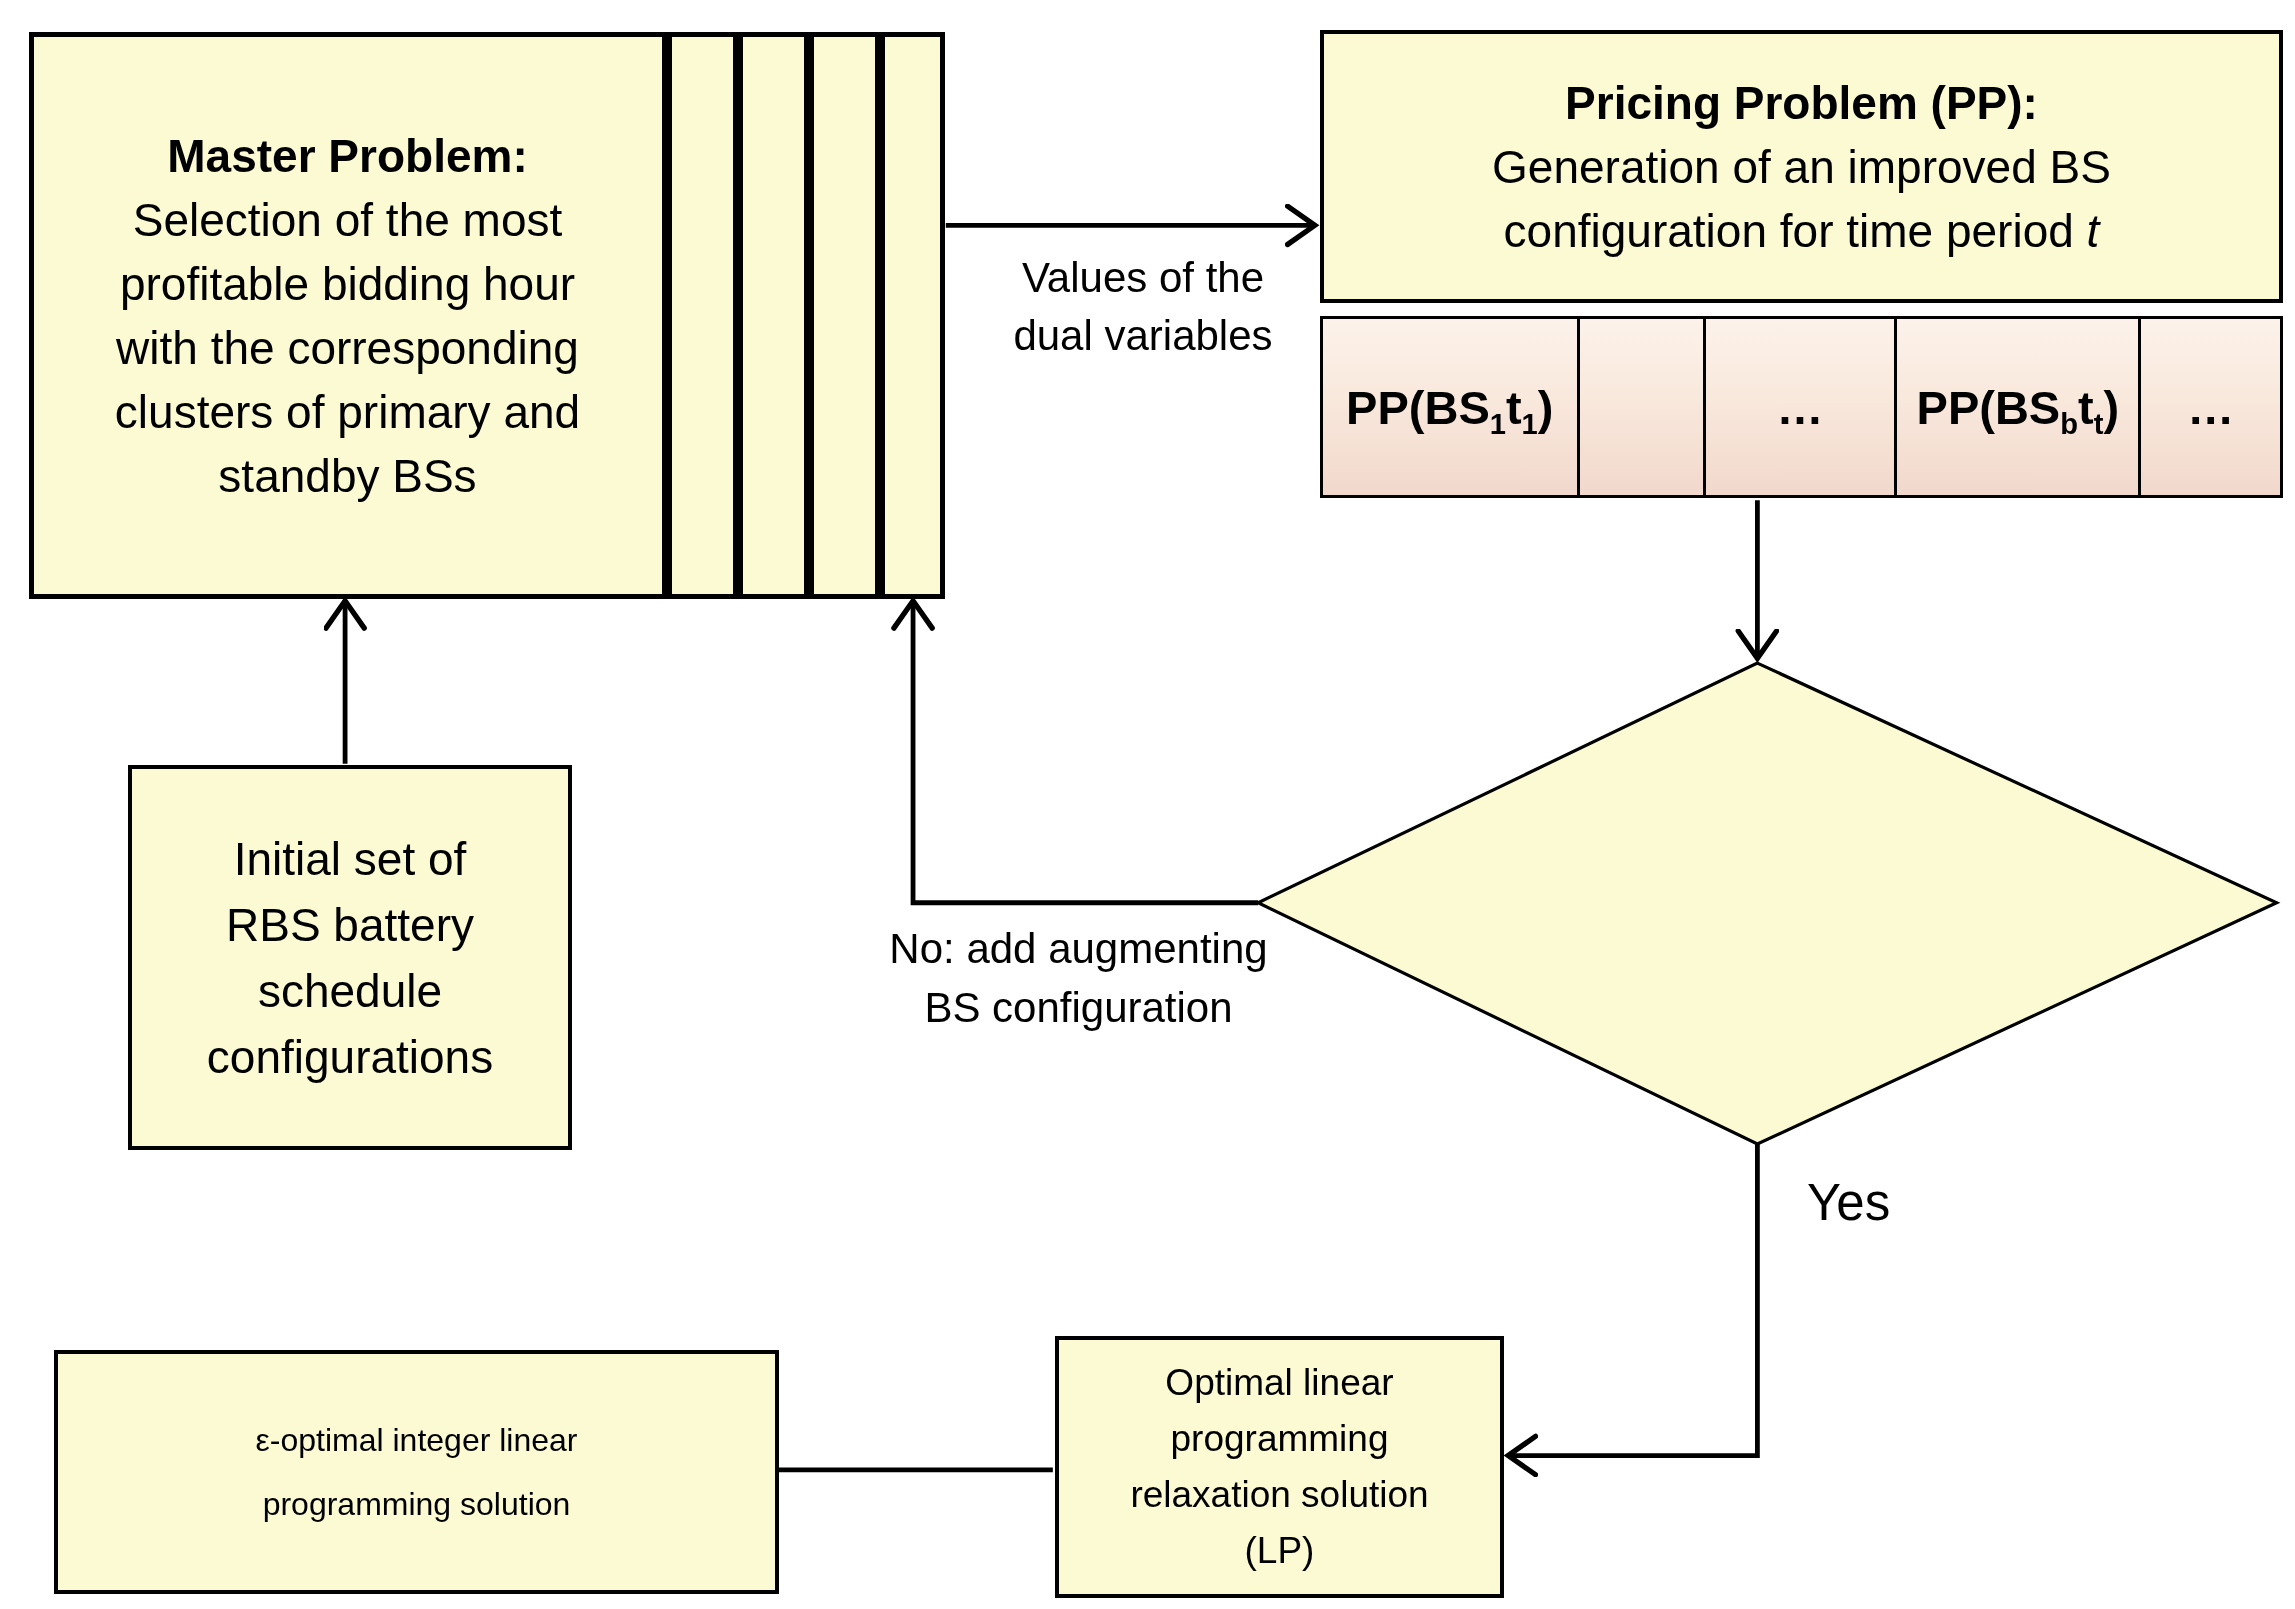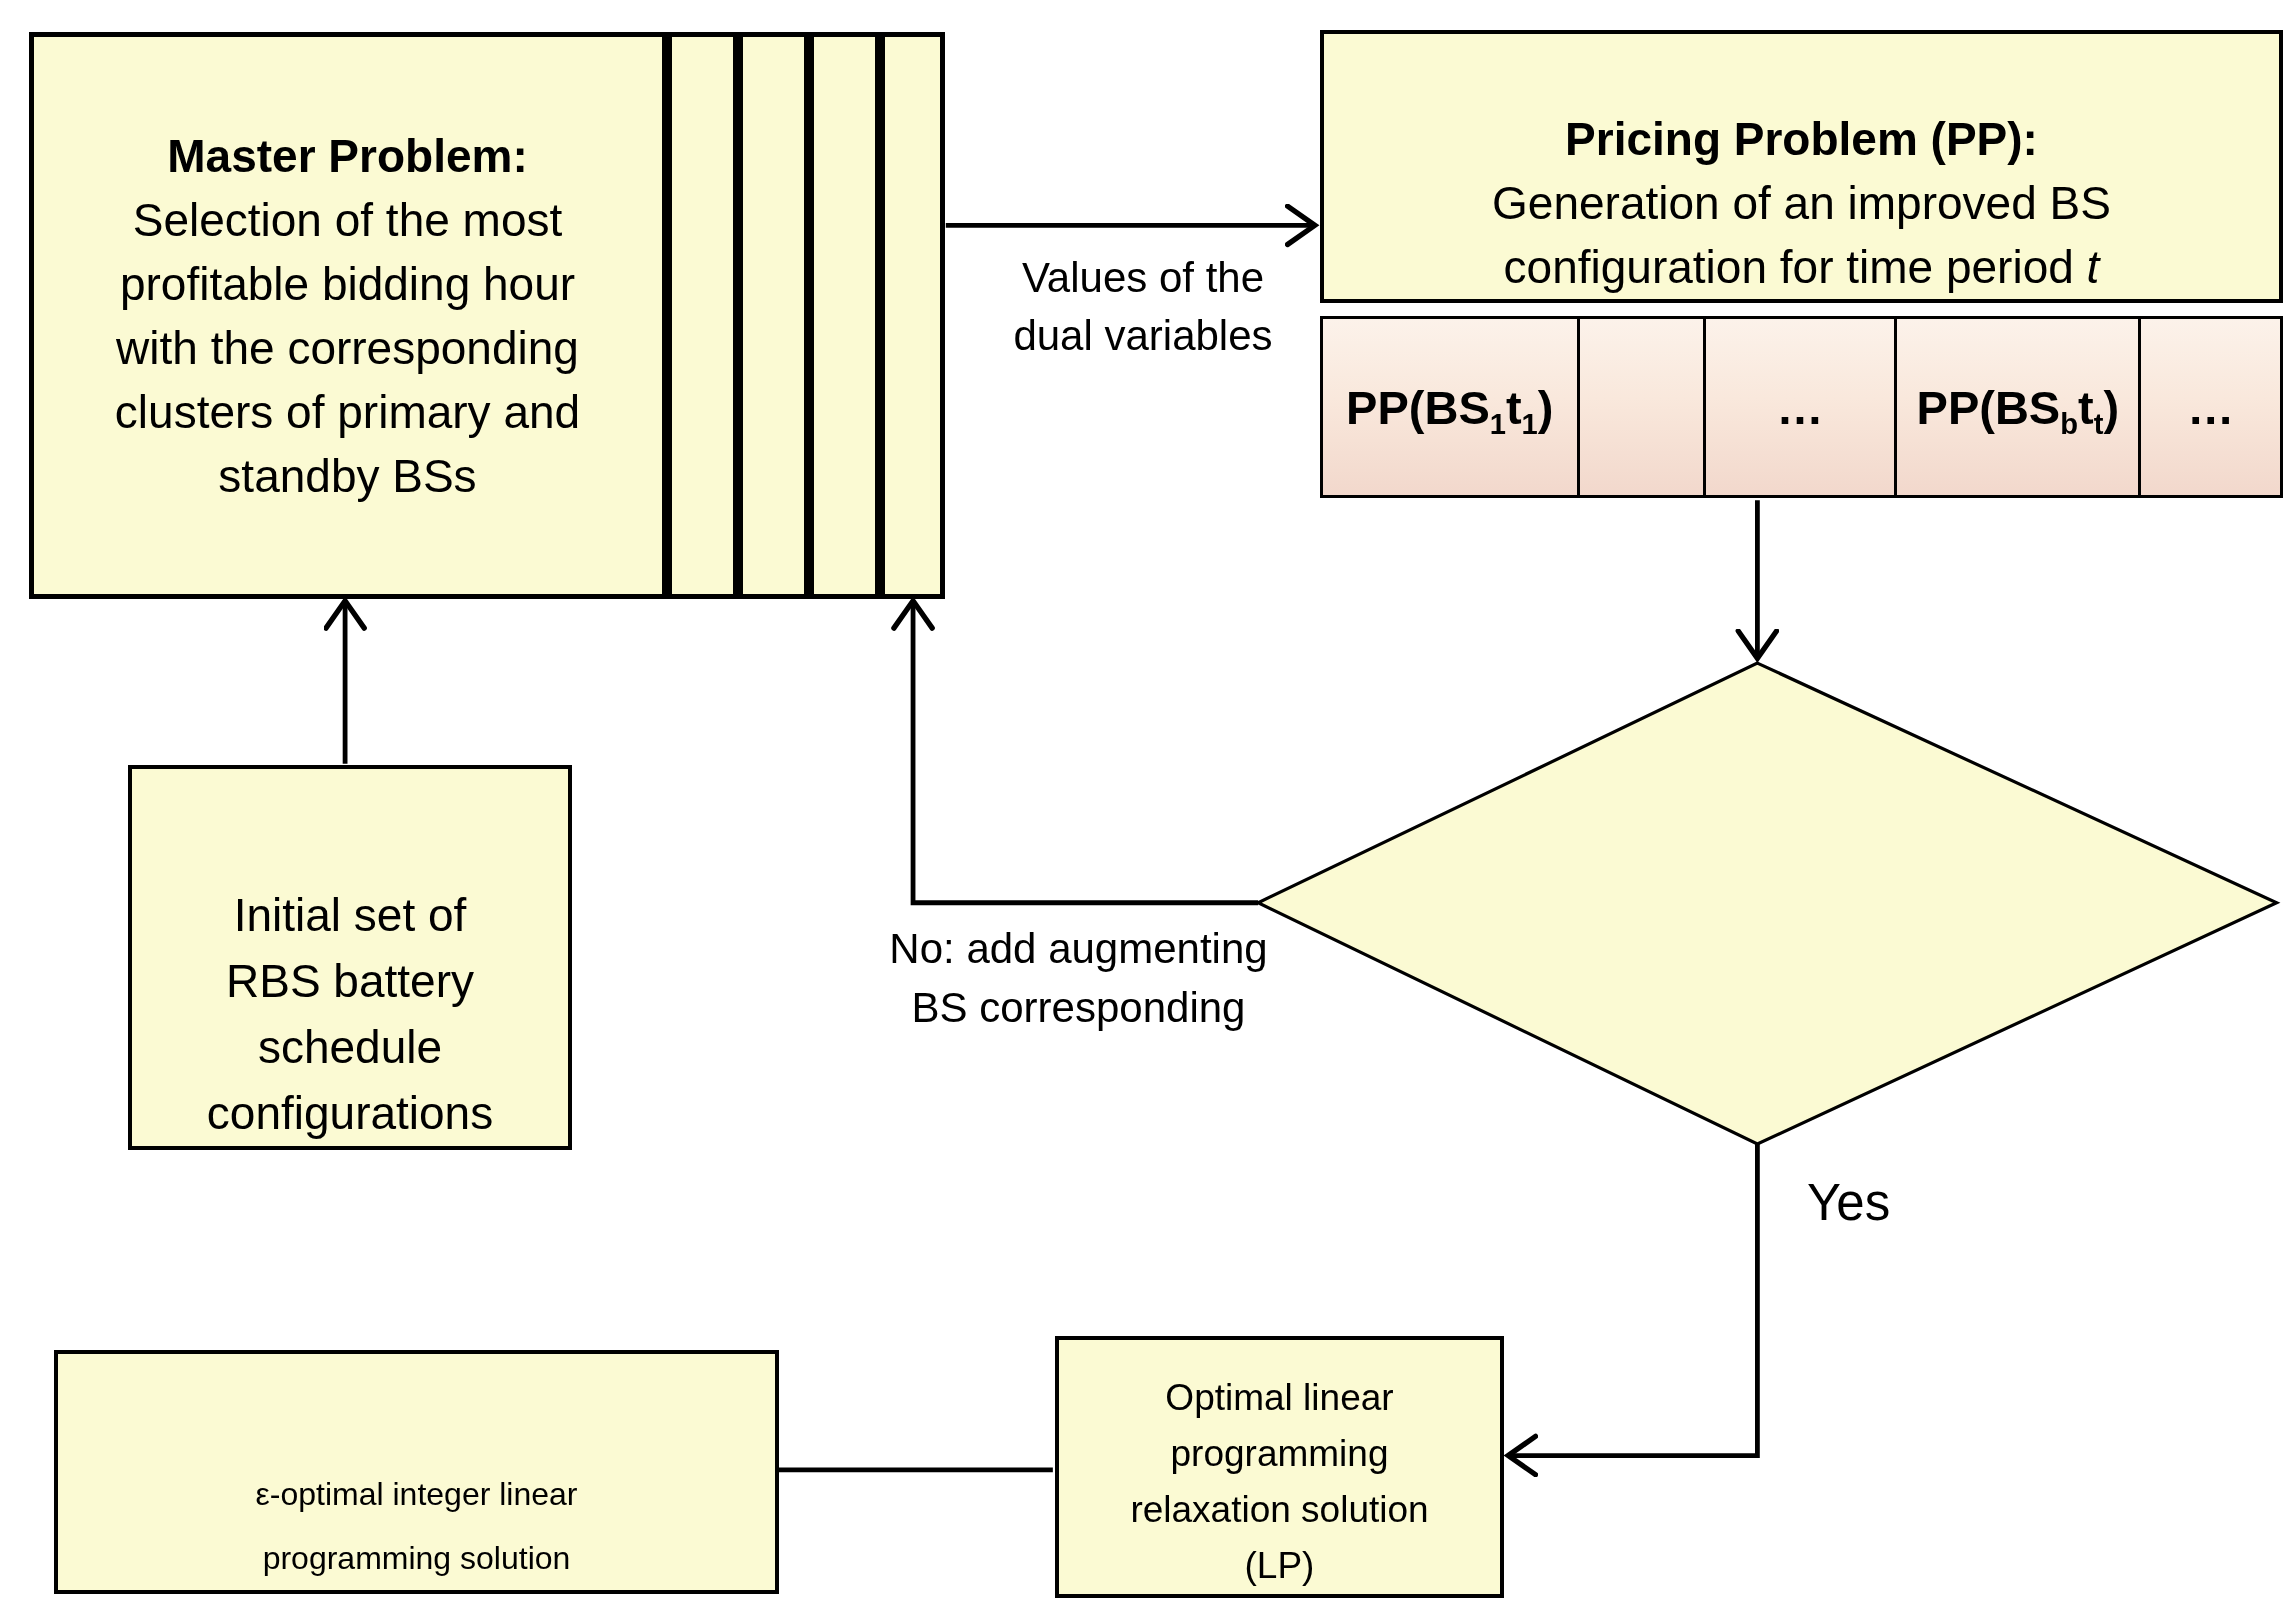--- a/index.html
+++ b/index.html
@@ -11,21 +11,21 @@
     font-family: "Liberation Sans", sans-serif;
     color: #000;
     overflow: hidden;
   }
   .box {
     position: absolute;
     background: var(--box-fill, #fbfad3);
     border: 4.8px solid var(--line, #000);
     box-sizing: border-box;
     display: flex;
-    align-items: flex-end;
+    align-items: center;
     justify-content: center;
     text-align: center;
   }
   .box .inner { width: 100%; }
   #master-box { left: 29px; top: 32px; width: 916px; height: 567px; border-width: 5.6px; }
   #master-text {
     position: absolute; left: 32px; top: 32px; width: 631px; height: 567px;
     display: flex; align-items: center; justify-content: center; text-align: center;
     font-size: 46px; line-height: 64px;
   }
@@ -140,21 +140,21 @@
       <span><span>PP(BS</span><sub>b</sub><span>t</span><sub>t</sub><span>)</span></span>
     </div>
     <div class="pp-cell" style="width:14.8%">
       <span>…</span>
     </div>
   </div>
 
 
   <div class="float-label" id="no-label">
     <div>No: add augmenting</div>
-    <div>BS corresponding</div>
+    <div>BS configuration</div>
   </div>
 
   <div class="float-label" id="yes-label">Yes</div>
 
   <div class="box" id="initial-box">
     <div class="inner">
       <div>Initial set of</div>
       <div>RBS battery</div>
       <div>schedule</div>
       <div>configurations</div>

